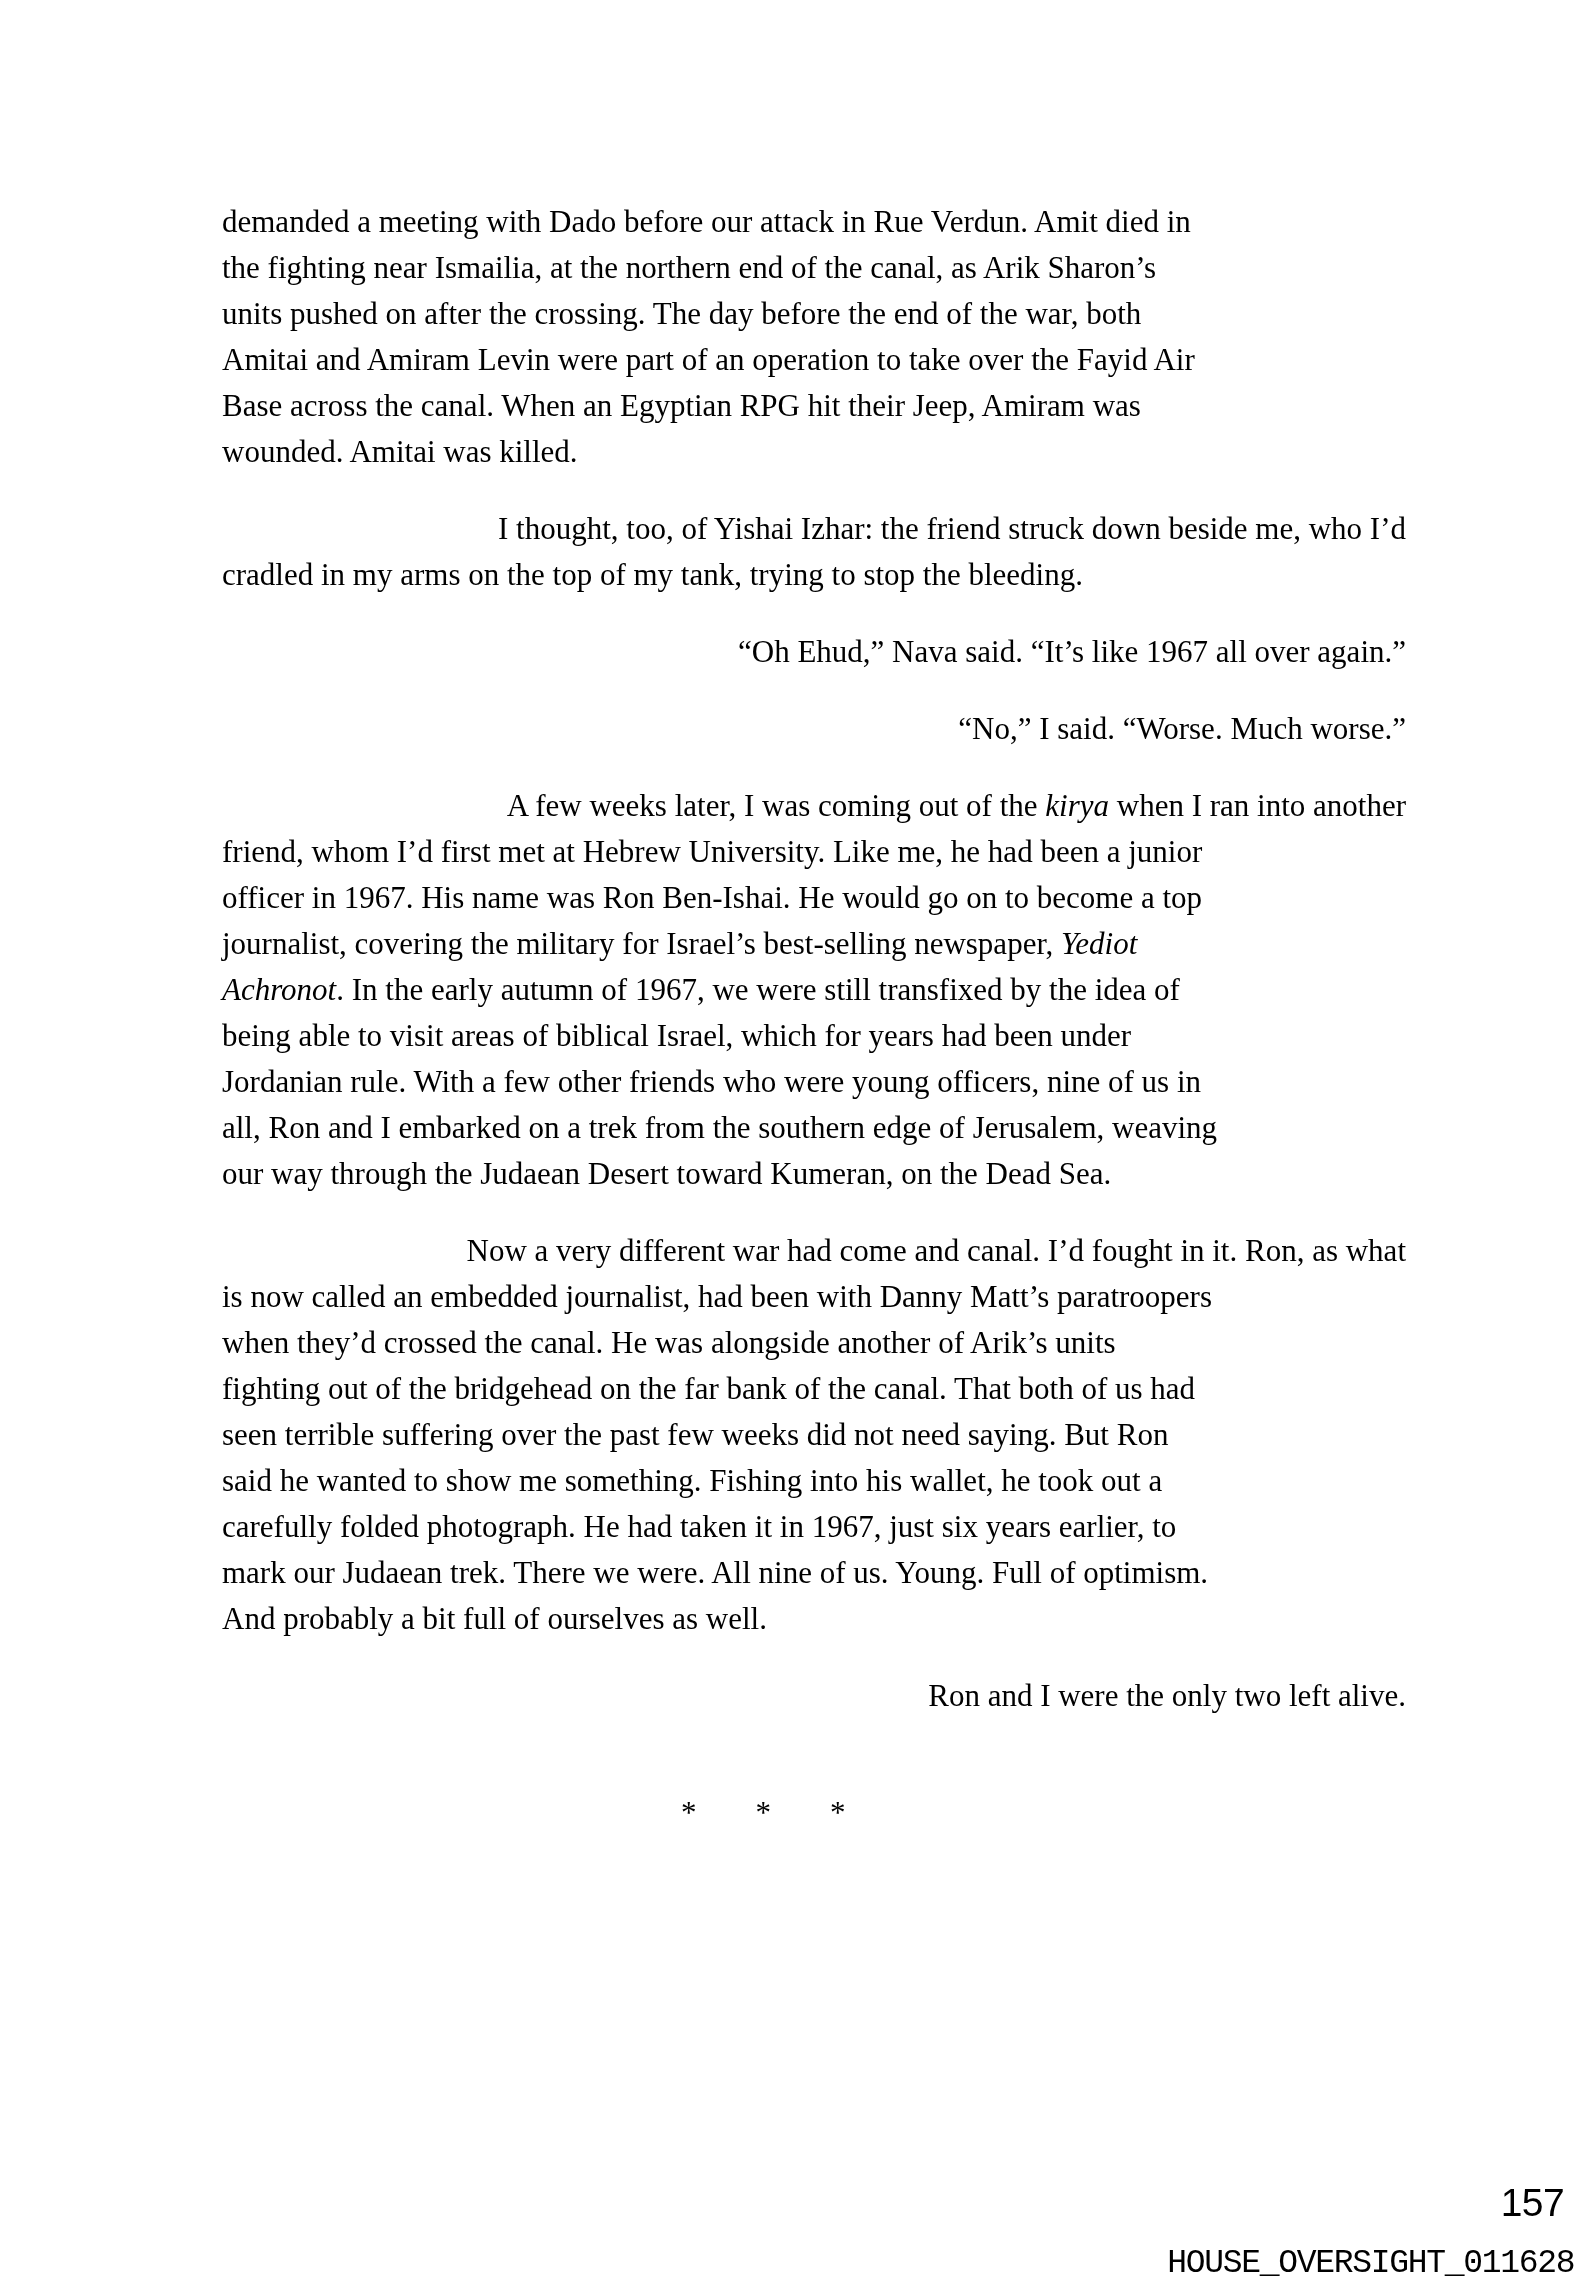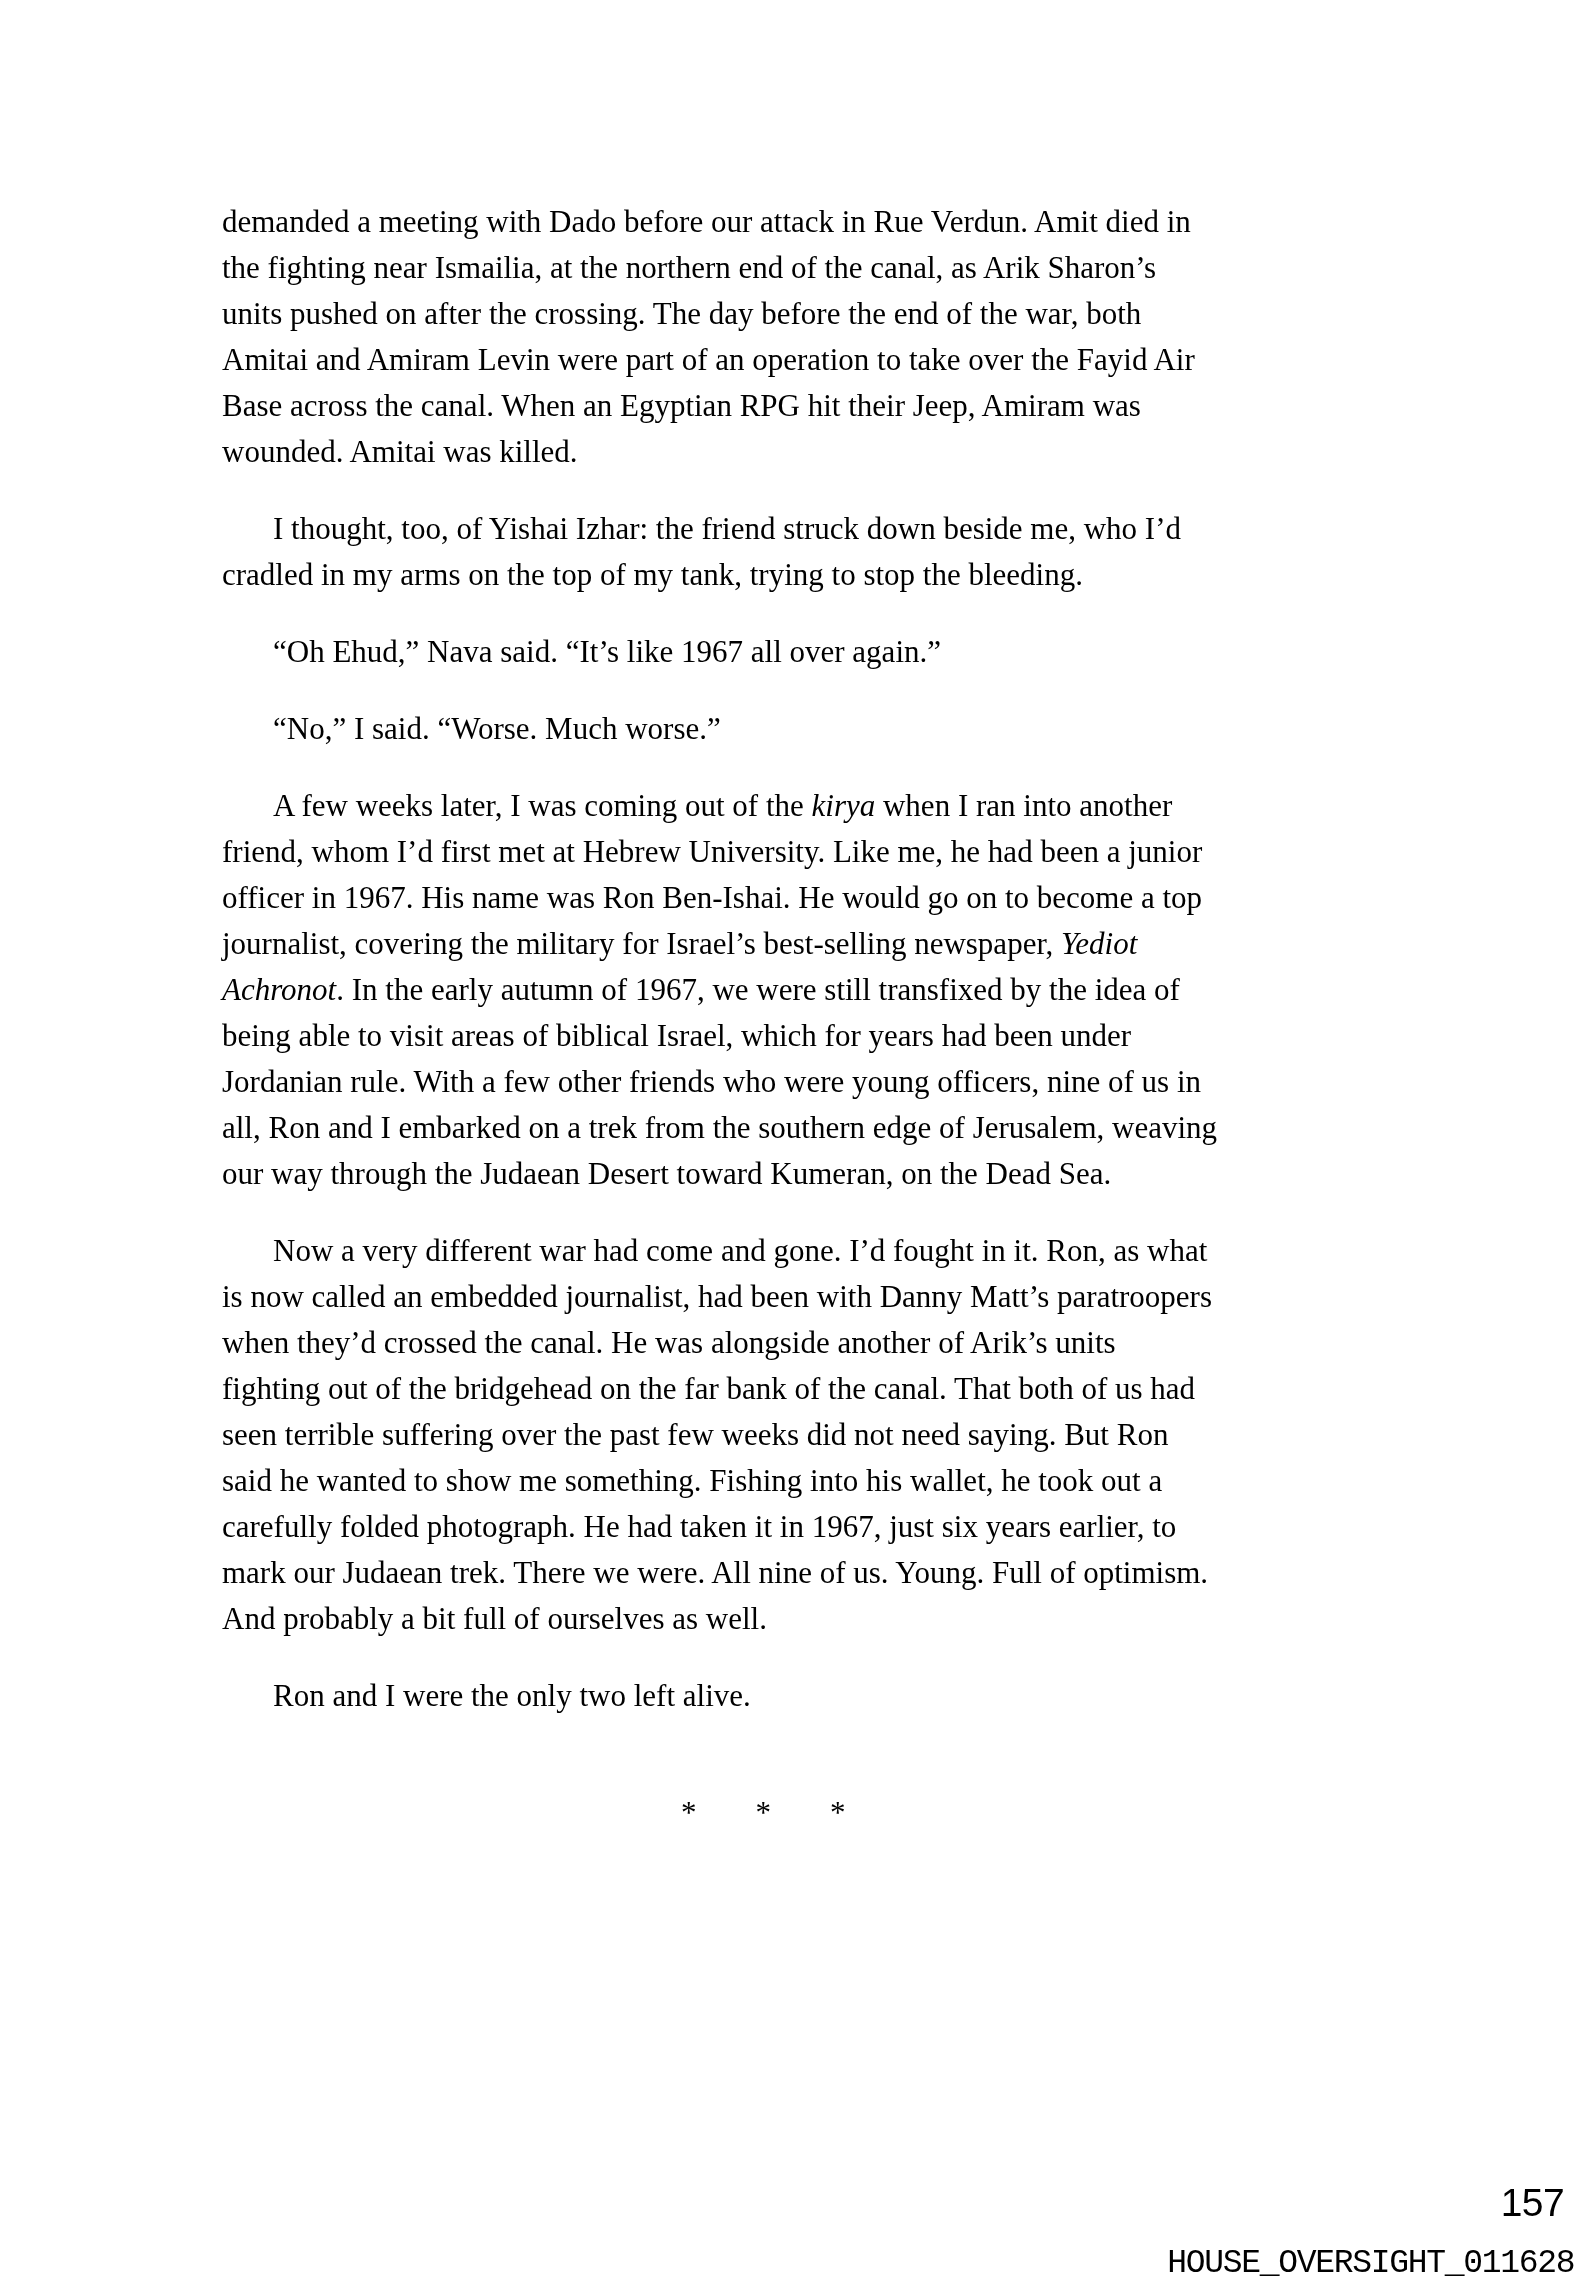--- a/index.html
+++ b/index.html
@@ -20,21 +20,21 @@
     display: flex;
     flex-direction: column;
     margin-left: 29px;
   }
   .paragraph { margin: 0 0 31px 0; }
   .line {
     font-size: 31px;
     line-height: 46px;
     white-space: nowrap;
   }
-  .paragraph.indented .line.first { padding-left: 51px; }
+  .paragraph.indented .line.first { padding-left: 51px; text-align: right; }
   .line em { font-style: italic; }
   .separator {
     display: flex;
     gap: 59px;
     padding-left: 459px;
     margin-top: 40px;
     margin-bottom: 109px;
     font-size: 31px;
     line-height: 46px;
   }
@@ -85,21 +85,21 @@
       <div class="line"><span>friend, whom I’d first met at Hebrew University. Like me, he had been a junior</span></div>
       <div class="line"><span>officer in 1967. His name was Ron Ben-Ishai. He would go on to become a top</span></div>
       <div class="line"><span>journalist, covering the military for Israel’s best-selling newspaper, </span><em>Yediot</em></div>
       <div class="line"><em>Achronot</em><span>. In the early autumn of 1967, we were still transfixed by the idea of</span></div>
       <div class="line"><span>being able to visit areas of biblical Israel, which for years had been under</span></div>
       <div class="line"><span>Jordanian rule. With a few other friends who were young officers, nine of us in</span></div>
       <div class="line"><span>all, Ron and I embarked on a trek from the southern edge of Jerusalem, weaving</span></div>
       <div class="line"><span>our way through the Judaean Desert toward Kumeran, on the Dead Sea.</span></div>
     </div>
     <div class="paragraph indented">
-      <div class="line first"><span>Now a very different war had come and gone. I’d fought in it. Ron, as what</span></div>
+      <div class="line first"><span>Now a very different war had come and canal. I’d fought in it. Ron, as what</span></div>
       <div class="line"><span>is now called an embedded journalist, had been with Danny Matt’s paratroopers</span></div>
       <div class="line"><span>when they’d crossed the canal. He was alongside another of Arik’s units</span></div>
       <div class="line"><span>fighting out of the bridgehead on the far bank of the canal. That both of us had</span></div>
       <div class="line"><span>seen terrible suffering over the past few weeks did not need saying. But Ron</span></div>
       <div class="line"><span>said he wanted to show me something. Fishing into his wallet, he took out a</span></div>
       <div class="line"><span>carefully folded photograph. He had taken it in 1967, just six years earlier, to</span></div>
       <div class="line"><span>mark our Judaean trek. There we were. All nine of us. Young. Full of optimism.</span></div>
       <div class="line"><span>And probably a bit full of ourselves as well.</span></div>
     </div>
     <div class="paragraph indented">

